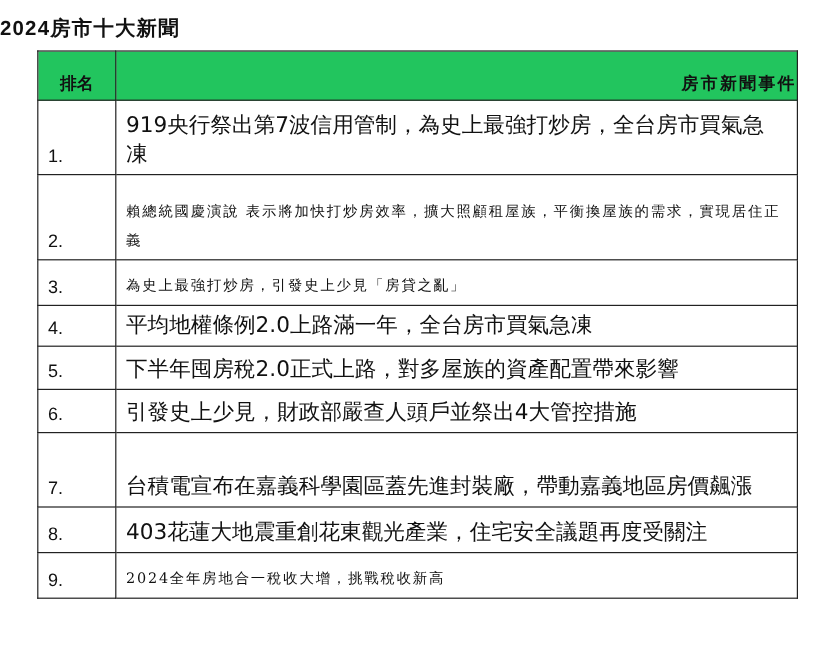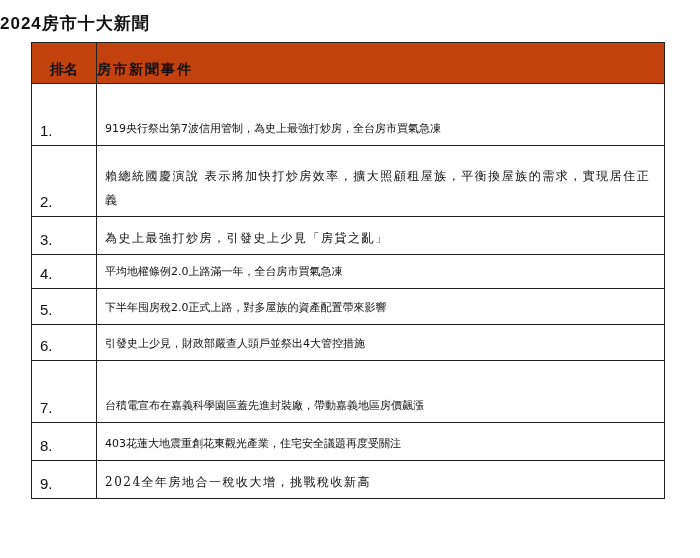--- a/index.html
+++ b/index.html
@@ -4,26 +4,26 @@
 <style>
   html, body { margin: 0; padding: 0; background: #ffffff; }
   body { width: 700px; height: 558px; position: relative; overflow: hidden;
          font-family: "DejaVu Sans", "Liberation Sans", sans-serif; color: #111; }
   .title { position: absolute; top: 12px; left: 0; width: 700px; 
            font-family: Liberation Sans, sans-serif; font-weight: bold;
            font-size: 17px; letter-spacing: 1px; }
   table { position: absolute; left: 31px; top: 42px; width: 634px;
           border-collapse: collapse; table-layout: fixed; }
   td, th { border: 1.5px solid #222; padding: 0; vertical-align: bottom; }
-  th { background: #c2410c; height: 36px; font-family: "DejaVu Serif", "Liberation Serif", serif;
+  th { background: #22c55e; height: 36px; font-family: "DejaVu Serif", "Liberation Serif", serif;
        font-weight: bold; font-size: 14px; padding-bottom: 4px; }
   th.rank-h { width: 64px; text-align: center; }
-  th.event-h { text-align: left; letter-spacing: 2px; }
+  th.event-h { text-align: right; letter-spacing: 2px; }
   td.rank { font-family: "Liberation Sans", sans-serif; font-size: 15px; padding: 0 0 6px 8px; }
-  td.event { font-size: 11px; line-height: 24px; padding: 0 10px 4px 8px; }
+  td.event { font-size: 18px; line-height: 24px; padding: 0 10px 4px 8px; }
   td.serif { font-family: "DejaVu Serif", "Liberation Serif", serif; letter-spacing: 1.5px; font-size: 12px; }
 </style>
 </head>
 <body>
 
 <div class="title">2024房市十大新聞</div>
 
 <table>
   <thead>
     <tr>

